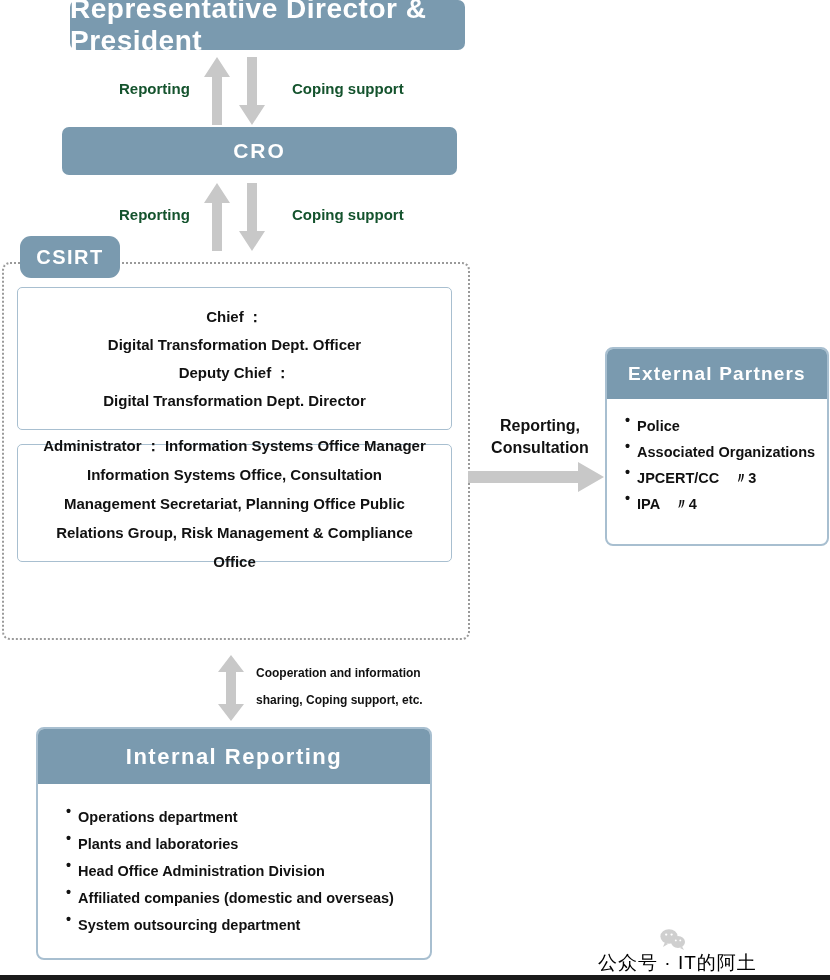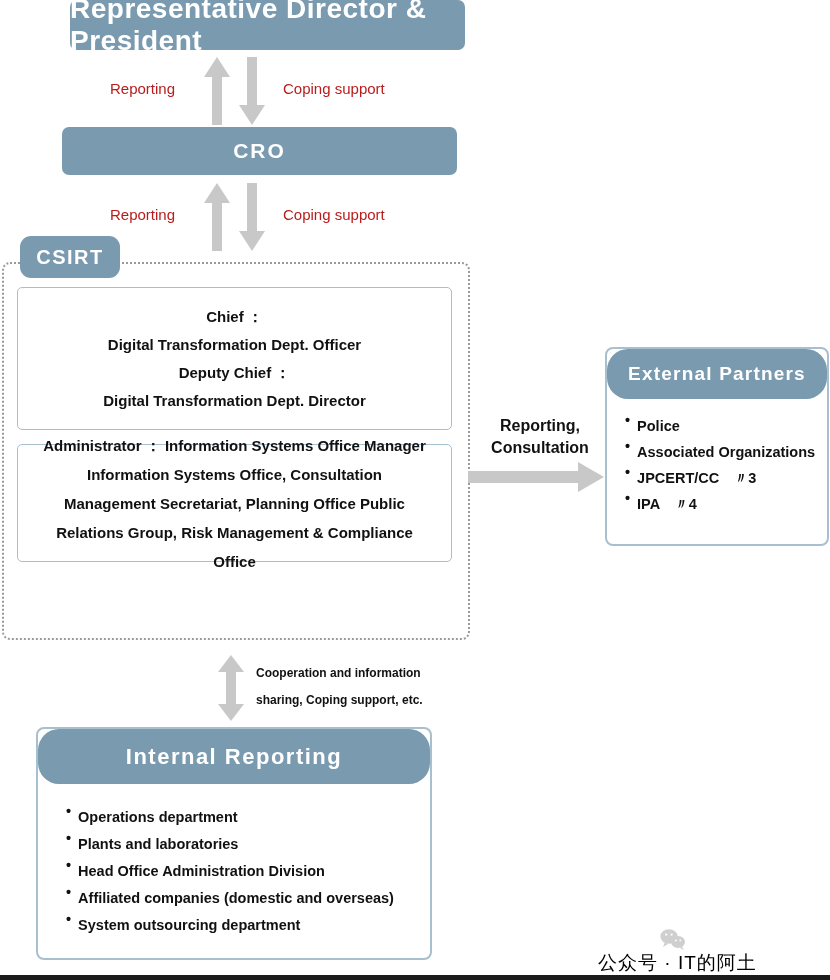--- a/index.html
+++ b/index.html
@@ -40,23 +40,24 @@
   #cro-box {
     left: 62px; top: 127px; width: 395px; height: 48px;
     font-size: 21px;
     letter-spacing: 2px;
   }
 
   
   .arrow-label {
     position: absolute;
     font-size: 15px;
-    font-weight: normal;
-    color: #b91c1c;
+    font-weight: bold;
+    color: #14532d;
     white-space: nowrap;
+    margin-left: 9px;
   }
   #lbl-reporting-1  { left: 110px; top: 80px; }
   #lbl-coping-1     { left: 283px; top: 80px; }
   #lbl-reporting-2  { left: 110px; top: 206px; }
   #lbl-coping-2     { left: 283px; top: 206px; }
 
   
   .blk-arrow { position: absolute; display: block; }
 
   #arrow-up-1   { left: 203px; top: 57px;  }
@@ -130,21 +131,20 @@
     overflow: hidden;
   }
   .panel-header {
     background: #7a9aaf;
     color: #ffffff;
     font-weight: bold;
     display: flex;
     align-items: center;
     justify-content: center;
     box-sizing: border-box;
-    border-radius: 21px;
   }
   .panel-body {
     background: #ffffff;
     box-sizing: border-box;
   }
   .bullet-row {
     display: flex;
     align-items: flex-start;
     color: #111111;
     font-weight: bold;

